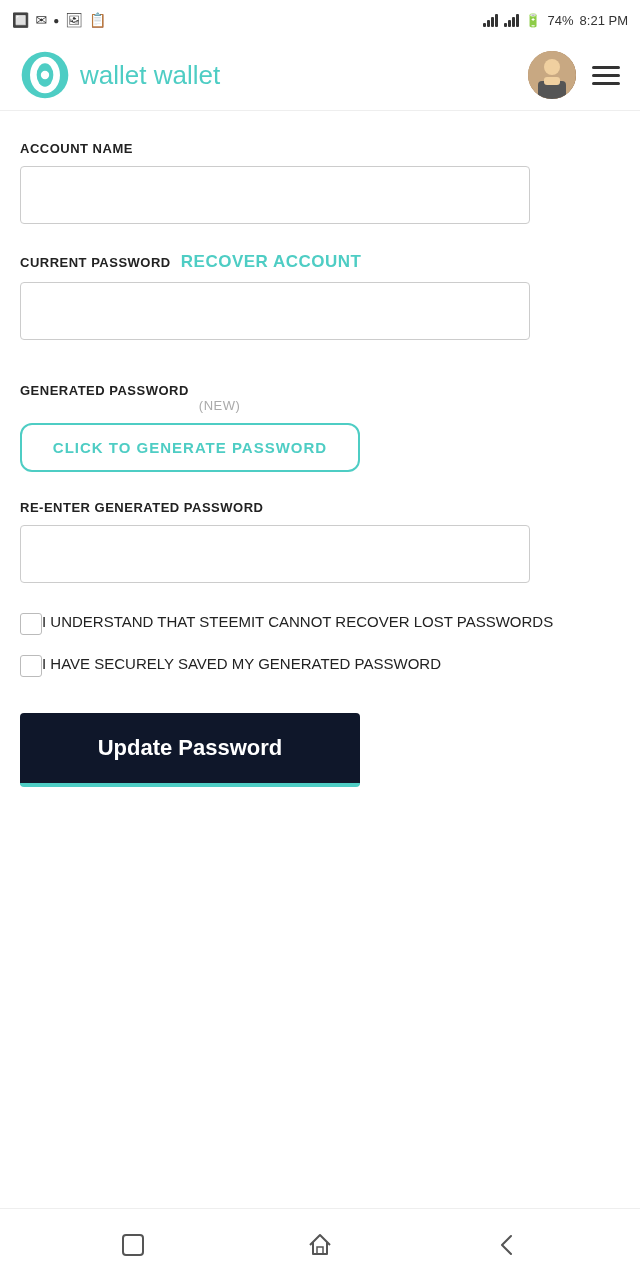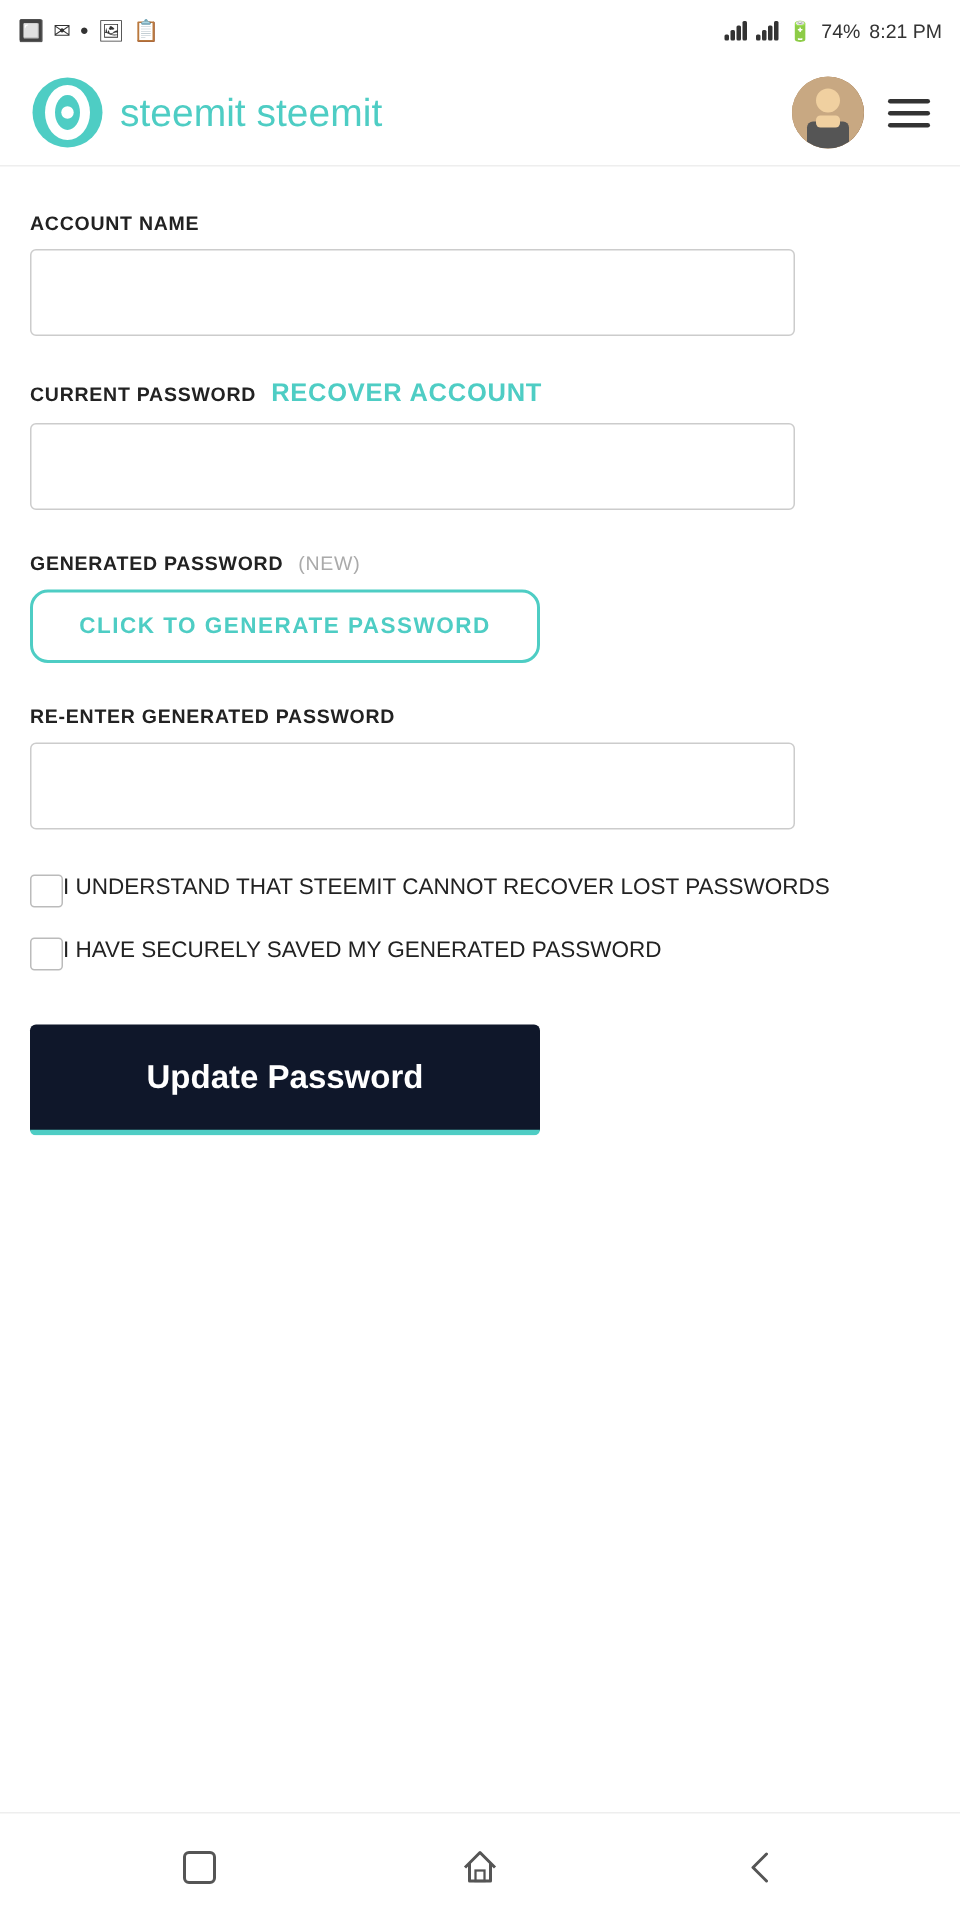--- a/index.html
+++ b/index.html
@@ -133,20 +133,21 @@
       margin-bottom: 10px;
       display: flex;
       align-items: center;
       gap: 10px;
     }
 
     .field-label .sub-label {
       color: #aaa;
       font-weight: 400;
       font-size: 13px;
+      margin-top: 30px;
     }
 
     .recover-link {
       color: #4ecdc4;
       font-size: 17px;
       font-weight: 700;
       letter-spacing: 0.5px;
       text-decoration: none;
       cursor: pointer;
     }
@@ -281,21 +282,21 @@
 
 <div class="header">
   <div class="logo-area">
 
     <svg class="logo-icon" viewBox="0 0 60 60" xmlns="http://www.w3.org/2000/svg">
       <circle cx="30" cy="30" r="28" fill="#4ecdc4"></circle>
       <ellipse cx="30" cy="30" rx="18" ry="22" fill="white"></ellipse>
       <ellipse cx="30" cy="30" rx="10" ry="14" fill="#4ecdc4"></ellipse>
       <circle cx="30" cy="30" r="5" fill="white"></circle>
     </svg>
-    <span class="logo-text">steemit steemit</span>
+    <span class="logo-text">wallet wallet</span>
   </div>
   <div class="header-right">
     <div class="avatar">
       <div class="avatar-img">
 
         <svg width="48" height="48" viewBox="0 0 48 48">
           <rect width="48" height="48" rx="24" fill="#c8a882"></rect>
           <circle cx="24" cy="16" r="8" fill="#f0d0a0"></circle>
           <rect x="10" y="30" width="28" height="20" rx="4" fill="#555"></rect>
           <rect x="16" y="26" width="16" height="8" rx="3" fill="#f0d0a0"></rect>

